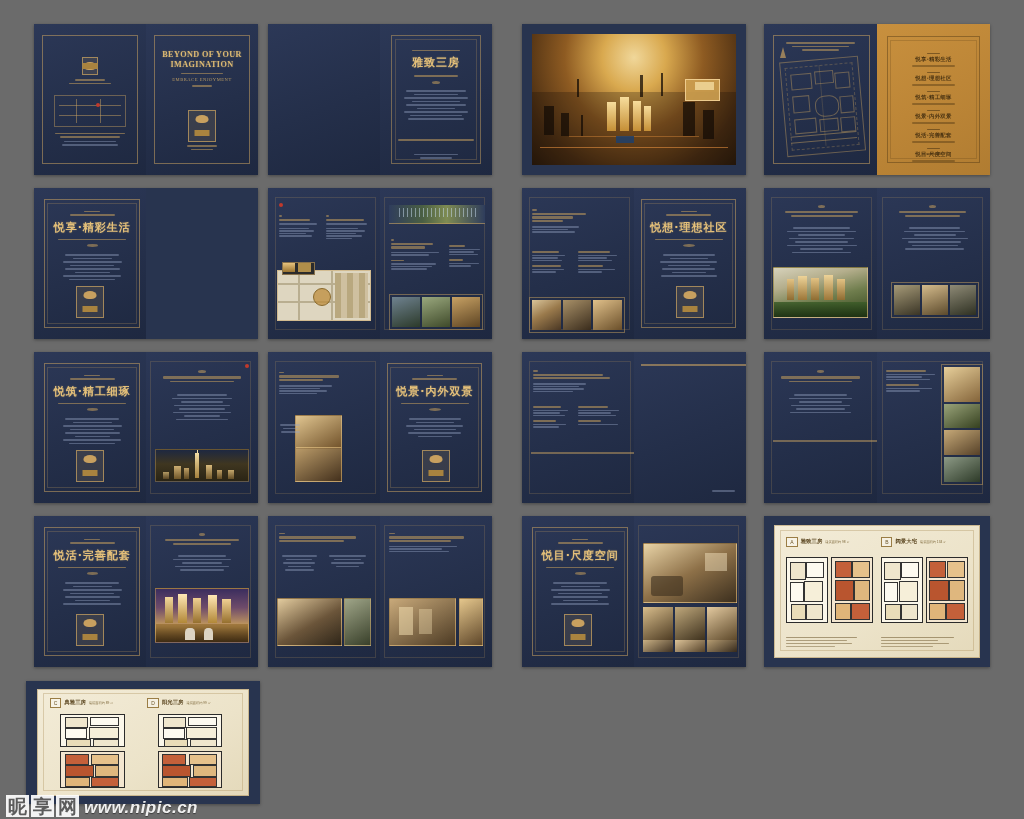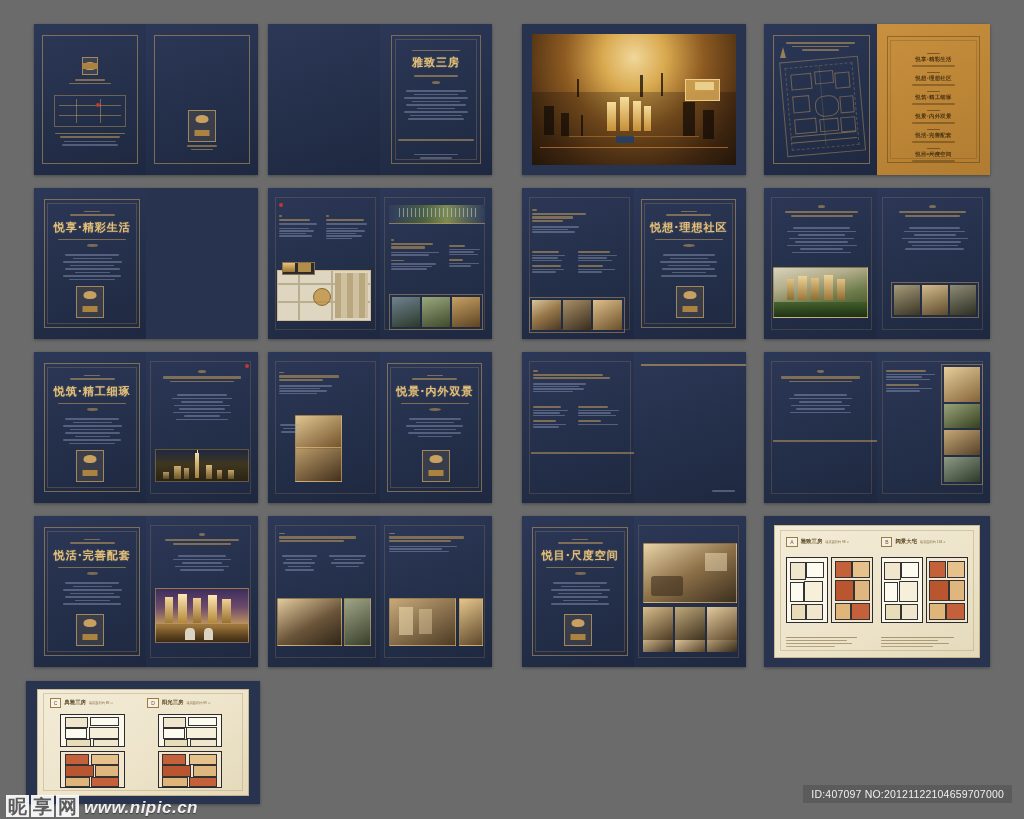--- a/index.html
+++ b/index.html
@@ -168,20 +168,27 @@
       </div>
       <div style="position:absolute;left:12%;right:12%;top:72%;">
         <div class="mt g" style="width:82%;"></div>
         <div class="mt g" style="width:70%;"></div>
         <div class="mt" style="width:60%;margin-top:3px;"></div>
         <div class="mt" style="width:66%;"></div>
       </div>
     </div>
     <div class="half right navy">
       <div class="frame f1"></div>
+      <div style="position:absolute;left:10%;right:10%;top:17%;text-align:center;">
+        <div class="cn-title" style="font-family:'Liberation Serif',serif;font-size:8.2px;color:#dcb972;letter-spacing:.4px;">BEYOND OF YOUR</div>
+        <div class="cn-title" style="font-family:'Liberation Serif',serif;font-size:8.2px;color:#dcb972;letter-spacing:.4px;margin-top:1px;">IMAGINATION</div>
+        <div class="mt g" style="width:46%;margin-top:4px;"></div>
+        <div class="en-line" style="font-size:4.6px;margin-top:3px;font-family:'Liberation Serif',serif;">EMBRACE ENJOYMENT</div>
+        <div class="mt g" style="width:22%;margin-top:3px;"></div>
+      </div>
       <div style="position:absolute;left:0;right:0;top:57%;text-align:center;">
         <div class="emblem"></div>
         <div class="mt g" style="width:26%;margin-top:3px;"></div>
         <div class="mt g" style="width:20%;"></div>
       </div>
     </div>
   </div>
 
   <div class="spread" style="left:268px;top:24px;width:224px;height:151px;">
     <div class="half left navy"></div>
@@ -998,15 +1005,14 @@
 
   <div id="watermark">
     <div class="wm-cn">
       <span>昵</span>
       <span>享</span>
       <span>网</span>
     </div>
     <div class="wm-url">www.nipic.cn</div>
   </div>
 
-  <div id="idbar">ID:407097 NO:20121122104659707000</div>
 
 </div>
 
 </body></html>

